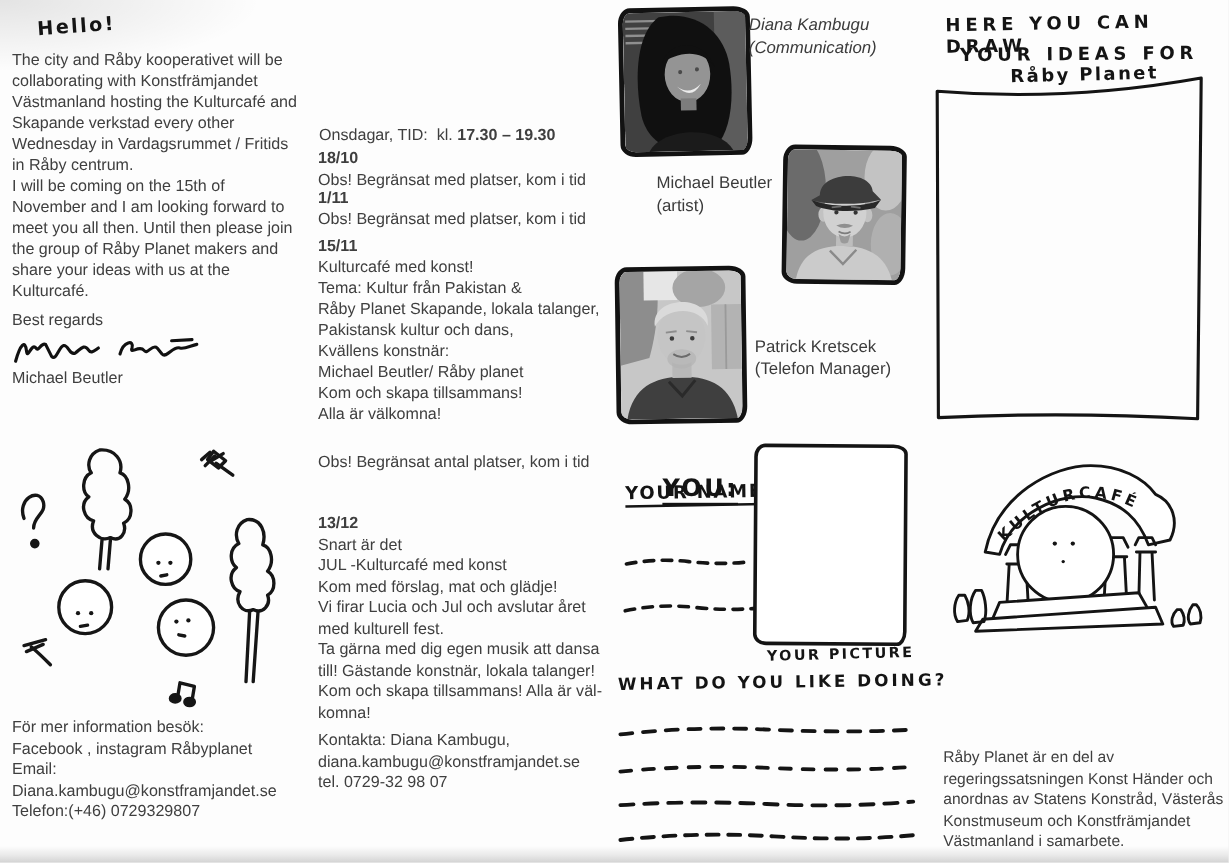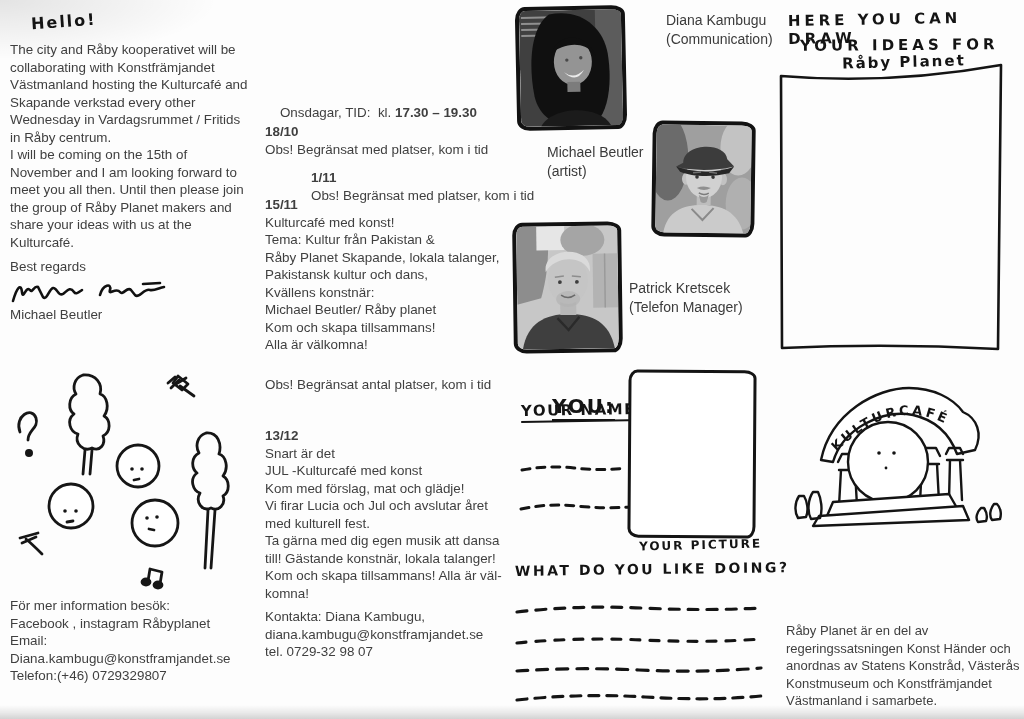--- a/index.html
+++ b/index.html
@@ -114,29 +114,29 @@
     </g>
   </svg>
 
   <div class="abs body-text pre" style="left:10px;top:597px;width:240px;">För mer information besök:
 Facebook , instagram Råbyplanet
 Email:
 Diana.kambugu@konstframjandet.se
 Telefon:(+46) 0729329807</div>
 
 
-  <div class="abs time" style="left:265px;top:90px;">
+  <div class="abs time" style="left:251px;top:90px;">
     <span>Onsdagar, TID:  kl. </span><span class="bold">17.30 – 19.30</span>
   </div>
 
   <div class="abs body-text" style="left:265px;top:123px;width:248px;">
     <div class="bold">18/10</div>
     <div class="pre">Obs! Begränsat med platser, kom i tid</div>
   </div>
-  <div class="abs body-text" style="left:265px;top:169px;width:248px;margin-left:46px;">
+  <div class="abs body-text" style="left:265px;top:156px;width:248px;">
     <div class="bold">1/11</div>
     <div class="pre">Obs! Begränsat med platser, kom i tid</div>
   </div>
   <div class="abs body-text" style="left:265px;top:196px;width:248px;">
     <div class="bold">15/11</div>
     <div class="pre">Kulturcafé med konst!
 Tema: Kultur från Pakistan &amp;
 Råby Planet Skapande, lokala talanger,
 Pakistansk kultur och dans,
 Kvällens konstnär:
@@ -177,21 +177,21 @@
       <path d="M30 4 C12 16 8 52 14 86 C18 104 30 112 44 116 L76 112 C88 100 92 72 88 44 C84 18 62 -2 30 4 Z" fill="#101010"></path>
       <ellipse cx="53" cy="52" rx="19" ry="23" fill="#949494"></ellipse>
       <path d="M32 42 C40 22 66 22 76 46 C62 28 42 36 32 42 Z" fill="#101010"></path>
       <circle cx="47" cy="50" r="1.7" fill="#4a4a4a"></circle>
         <circle cx="61" cy="48" r="1.7" fill="#4a4a4a"></circle>
       <path d="M44 62 Q54 70 64 60 Q56 74 44 62 Z" fill="#ececec"></path>
       <rect x="47" y="72" width="13" height="10" fill="#7c7c7c"></rect>
       <path d="M20 116 C30 96 78 94 90 116 Z" fill="#1b1b1b"></path>
     </svg>
   </div>
-  <div class="abs caption" style="left:666px;top:11px;">
+  <div class="abs caption" style="left:624px;top:11px;font-style:italic;">
     <div>Diana Kambugu</div>
     <div>(Communication)</div>
   </div>
 
   <div class="abs caption" style="left:547px;top:143px;">
     <div>Michael Beutler</div>
     <div>(artist)</div>
   </div>
   <div class="abs photo-frame" style="left:652px;top:121px;transform:rotate(0.8deg);">
     <svg width="95" height="108" viewBox="0 0 95 108">

